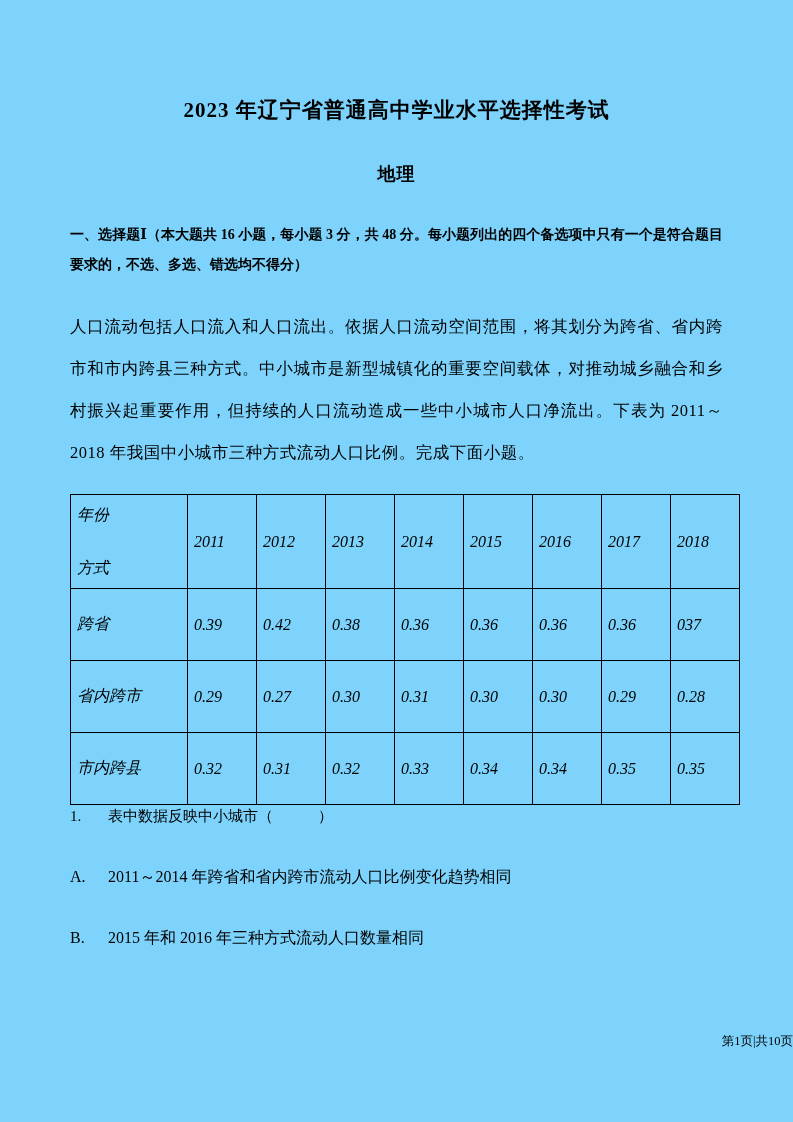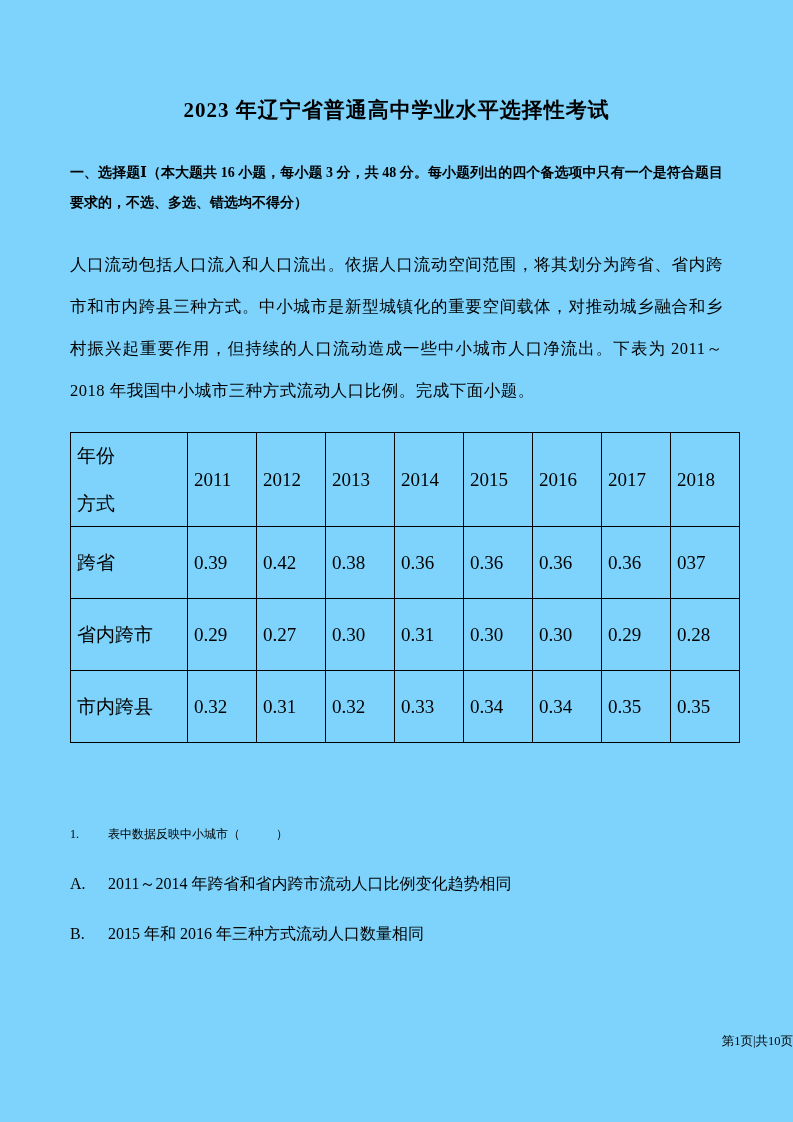--- a/index.html
+++ b/index.html
@@ -44,47 +44,47 @@
     font-size: 16.5px;
     line-height: 42px;
     text-align: justify;
     letter-spacing: 0.5px;
   }
   table.flow-table {
     margin-top: 20px;
     border-collapse: collapse;
     table-layout: fixed;
     width: 670px;
-    font-size: 19px;
+    font-size: 16px;
+    font-style: italic;
   }
   .flow-table td {
     border: 1px solid #000000;
     padding: 0 6px;
     vertical-align: middle;
     text-align: left;
   }
   .flow-table col.label-col { width: 117px; }
   .flow-table col.year-col  { width: 69px; }
   .flow-table tr.header-row { height: 94px; }
   .flow-table tr.data-row   { height: 72px; }
   .corner-inner {
     display: flex;
     flex-direction: column;
     justify-content: space-between;
     height: 82px;
     padding: 4px 0;
   }
   .question-line {
-    margin-top: 80px;
-    font-size: 12px;
+    font-size: 15px;
     line-height: 22px;
   }
   .question-line .q-num { display: inline-block; min-width: 38px; }
   .option-line {
-    margin-top: 28px;
+    margin-top: 39px;
     font-size: 16px;
     line-height: 22px;
   }
   .option-line .opt-label { display: inline-block; min-width: 38px; }
   .page-footer {
     position: absolute;
     left: 0;
     right: 0;
     bottom: 72px;
     text-align: right;
@@ -93,20 +93,21 @@
   }
 </style>
 </head>
 <body>
 
 <div class="page">
   <div class="content">
 
     <h1 class="doc-title">2023 年辽宁省普通高中学业水平选择性考试</h1>
 
+    <h2 class="doc-subject">地理</h2>
 
     <p class="section-heading">一、选择题Ⅰ（本大题共 16 小题，每小题 3 分，共 48 分。每小题列出的四个备选项中只有一个是符合题目要求的，不选、多选、错选均不得分）</p>
 
     <p class="passage">人口流动包括人口流入和人口流出。依据人口流动空间范围，将其划分为跨省、省内跨市和市内跨县三种方式。中小城市是新型城镇化的重要空间载体，对推动城乡融合和乡村振兴起重要作用，但持续的人口流动造成一些中小城市人口净流出。下表为 2011～2018 年我国中小城市三种方式流动人口比例。完成下面小题。</p>
 
     <table class="flow-table">
       <colgroup>
         <col class="label-col">
         <col class="year-col">
           <col class="year-col">

